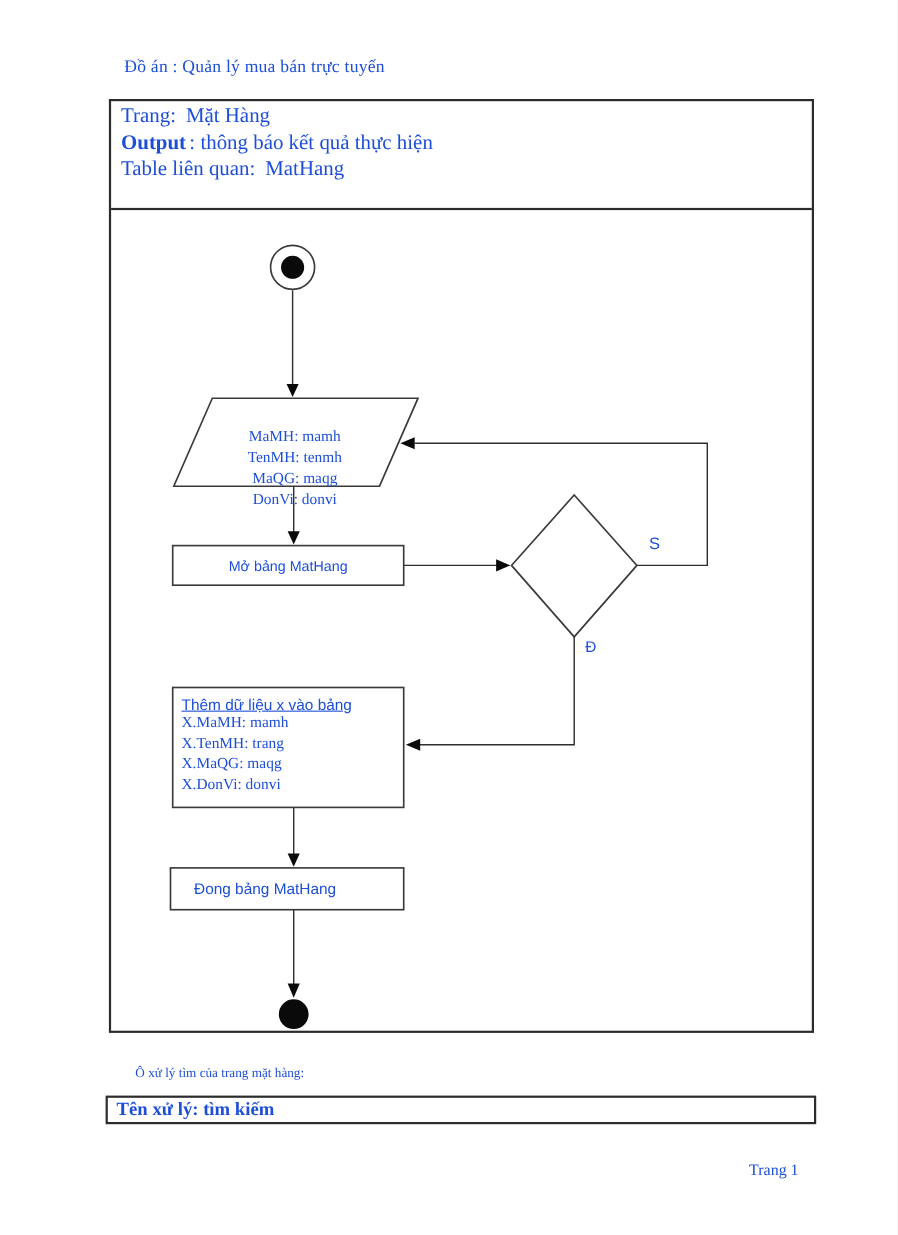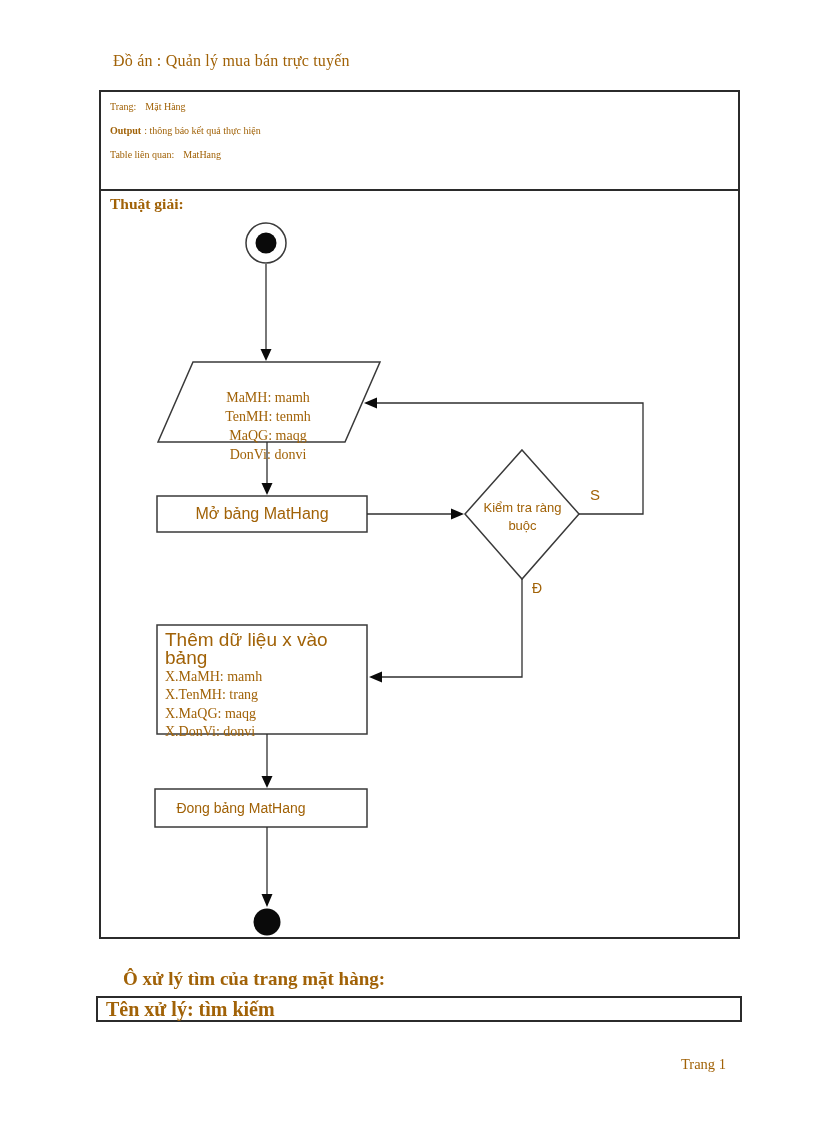--- a/index.html
+++ b/index.html
@@ -1,53 +1,53 @@
 <!DOCTYPE html>
 <html><head>
 <meta charset="utf-8">
 <style>
   html,body { margin:0; padding:0; background:#e8e8e8; }
   .page {
     position:relative; width:816px; height:1123px; margin:0 auto;
     background:#ffffff; overflow:hidden;
-    font-family:"Liberation Serif", serif; color:#a16207;
+    font-family:"Liberation Serif", serif; color:#1d4ed8;
   }
   .abs { position:absolute; }
 
   .doc-title { left:113px; top:52px; font-size:16px; letter-spacing:0.2px; }
 
   .main-box {
     left:99px; top:90px; width:641px; height:849px;
     border:2px solid #2b2b2b; box-sizing:border-box; background:#fff;
   }
   .spec-rows { box-sizing:border-box; height:99px; border-bottom:2px solid #2b2b2b; padding:2px 6px 0 9px; }
-  .spec-row { height:24px; display:flex; align-items:center; font-size:10px; white-space:nowrap; }
+  .spec-row { height:24px; display:flex; align-items:center; font-size:19px; white-space:nowrap; }
   .spec-row .lbl { margin-right:9px; }
   .bold { font-weight:bold; }
   .algo-label { padding:4px 0 0 9px; font-weight:bold; font-size:15.5px; }
 
   .fc-svg { left:0; top:0; }
 
   .fc-text { font-family:"Liberation Serif", serif; }
   .fc-sans { font-family:"Liberation Sans", sans-serif; }
 
   .fc-input-text { left:186px; top:388px; width:164px; text-align:center; font-size:14px; line-height:19px; }
-  .fc-open-text  { left:157px; top:496px; width:210px; height:36px; display:flex; align-items:center; justify-content:center; font-size:16px; }
+  .fc-open-text  { left:157px; top:496px; width:210px; height:36px; display:flex; align-items:center; justify-content:center; font-size:13px; }
   .fc-decision-text { left:470px; top:499px; width:105px; text-align:center; font-size:13px; line-height:18px; }
   .fc-s-label { left:590px; top:486px; font-size:15px; }
   .fc-d-label { left:532px; top:580px; font-size:14px; }
   .fc-insert-text { left:165px; top:631px; width:198px; font-size:14px; line-height:18.4px; }
-  .fc-insert-text .ins-title { font-family:"Liberation Sans", sans-serif; font-size:19px; }
+  .fc-insert-text .ins-title { font-family:"Liberation Sans", sans-serif; font-size:14px;text-decoration:underline; }
   .fc-close-text { left:155px; top:789px; width:172px; height:38px; display:flex; align-items:center; justify-content:center; font-size:14px; }
 
-  .search-heading { left:123px; top:968px; font-weight:bold; font-size:19px; }
+  .search-heading { left:123px; top:968px; font-weight:normal; font-size:12px; }
   .name-box {
     left:96px; top:996px; width:646px; height:26px; box-sizing:border-box;
     border:2px solid #2b2b2b; display:flex; align-items:center;
-    padding-left:8px; font-weight:bold; font-size:20px; background:#fff;
+    padding-left:8px; font-weight:bold; font-size:17px; background:#fff;
   }
   .page-footer { left:681px; top:1056px; font-size:14.5px; }
 
   svg .shape { fill:#ffffff; stroke:#3a3a3a; stroke-width:1.5; }
   svg .flowline { fill:none; stroke:#2f2f2f; stroke-width:1.3; }
   svg .ah { fill:#0a0a0a; stroke:none; }
 </style>
 </head>
 <body>
 
@@ -63,21 +63,20 @@
       </div>
       <div class="spec-row">
         <span class="lbl bold" style="margin-right:3px;">Output</span>
         <span class="val">: thông báo kết quả thực hiện</span>
       </div>
       <div class="spec-row">
         <span class="lbl">Table liên quan:</span>
         <span class="val">MatHang</span>
       </div>
     </div>
-    <div class="algo-label">Thuật  giải:</div>
   </div>
 
   <svg class="abs fc-svg" width="816" height="1123" viewBox="0 0 816 1123">
 
     <circle class="shape" cx="266" cy="243" r="20"></circle>
     <circle class="ah" cx="266" cy="243" r="10.5"></circle>
 
     <line class="flowline" x1="266" y1="264" x2="266" y2="352"></line>
     <polygon class="ah" points="266,361 260.5,349 271.5,349"></polygon>
 
@@ -114,21 +113,20 @@
 
   <div class="abs fc-text fc-input-text">
     <div>MaMH: mamh</div>
     <div>TenMH: tenmh</div>
     <div>MaQG: maqg</div>
     <div>DonVi: donvi</div>
   </div>
 
   <div class="abs fc-sans fc-open-text">Mở bảng MatHang</div>
 
-  <div class="abs fc-sans fc-decision-text">Kiểm tra ràng buộc</div>
   <div class="abs fc-sans fc-s-label">S</div>
   <div class="abs fc-sans fc-d-label">Đ</div>
 
   <div class="abs fc-text fc-insert-text">
     <div class="ins-title">Thêm dữ liệu x vào bảng</div>
     <div>X.MaMH: mamh</div>
     <div>X.TenMH: trang</div>
     <div>X.MaQG: maqg</div>
     <div>X.DonVi: donvi</div>
   </div>

